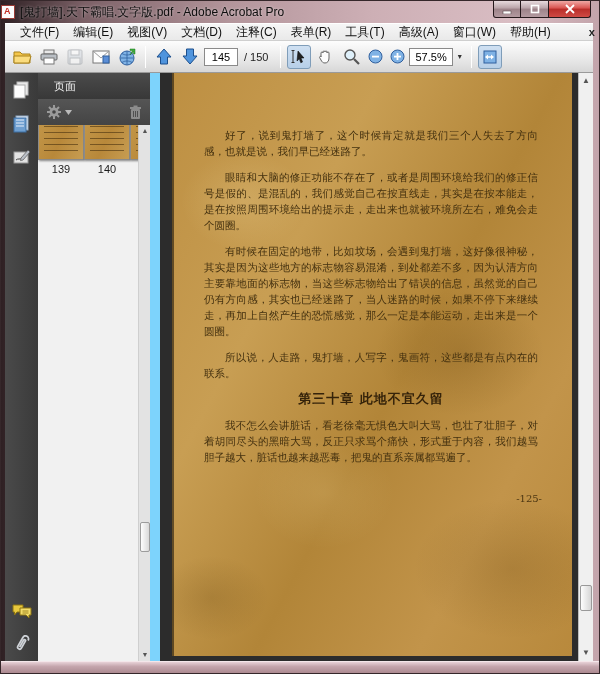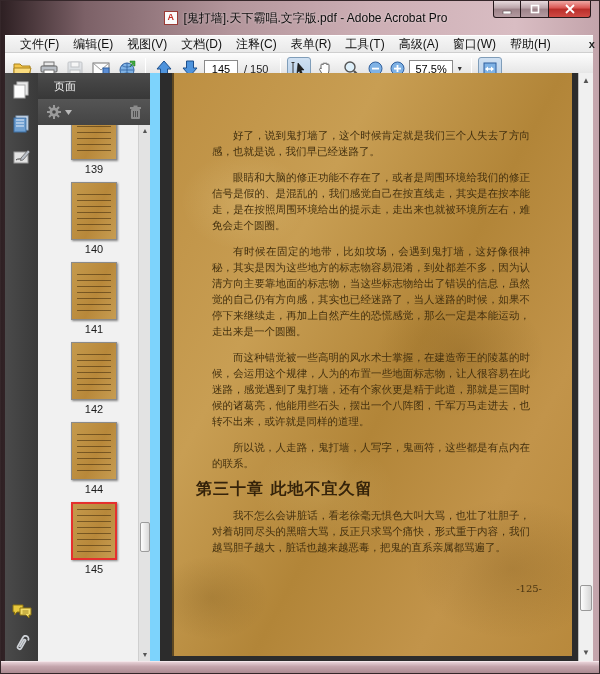--- a/index.html
+++ b/index.html
@@ -4,21 +4,21 @@
 <style>
   * { box-sizing: border-box; margin: 0; padding: 0; }
   html,body { width:600px; height:674px; }
   body { font-family:"Liberation Sans", sans-serif; overflow:hidden; }
 
   .window { position:relative; width:600px; height:674px;
     background:linear-gradient(90deg,#2e2023,#7c6167 14%,#b3959b 38%,#cdafb5 62%,#d9bdc3 86%,#c3a4ab);
     border:1px solid #35272a; }
 
   
-  .titlebar { height:34px; display:flex; align-items:center; padding-left:12px; position:relative;justify-content:center; }
+  .titlebar { height:22px; display:flex; align-items:center; padding-left:0; position:relative; }
   .titlebar .apptitle { font-size:12px; color:#0d0d0d; margin-left:5px; white-space:nowrap;
     text-shadow:0 0 3px rgba(255,255,255,.55); }
   .pdficon { width:14px; height:14px; background:#fbfbfb; border:1px solid #9a3b35; position:relative; flex:0 0 auto; }
   .pdficon::after { content:"A"; position:absolute; left:2px; top:0px; font-size:9px; font-weight:bold; color:#c22e25; }
   .winbtns { position:absolute; top:0; right:8px; display:flex; }
   .winbtn { width:28px; height:17px; border:1px solid #26191c; border-top:none;
     background:linear-gradient(#e7dadd,#b9a3a8 45%,#9d8389 50%,#b49aa0);
     display:flex; align-items:center; justify-content:center; color:#fff; font-size:10px; line-height:1;
     text-shadow:0 1px 1px rgba(0,0,0,.6); }
   .winbtn + .winbtn { border-left:none; }
@@ -51,21 +51,21 @@
   .iconstrip { width:33px; background:linear-gradient(90deg,#4a4a4a,#3a3a3a); display:flex; flex-direction:column;
     align-items:center; padding:8px 0 6px; gap:16px; flex:0 0 auto; }
   .iconstrip .spacer { margin-top:auto; }
 
   .navpanel { width:122px; display:flex; flex-direction:column; flex:0 0 auto; border-right:10px solid #7dd3fc; }
   .navhead { height:26px; background:linear-gradient(#4b4b4b,#383838); color:#f2f2f2; font-size:11px;
     display:flex; align-items:center; padding-left:16px; }
   .navtools { height:26px; background:linear-gradient(#555,#444); display:flex; align-items:center; padding:0 8px; }
   .navtools .trash { margin-left:auto; }
   .thumbwrap { flex:1; background:#f1f1f1; position:relative; overflow:hidden; }
-  .thumblist { display:flex; flex-direction:column; align-items:center; margin-top:-30px;text-align:right; }
+  .thumblist { display:flex; flex-direction:row; align-items:center; margin-top:-30px;text-align:right; }
   .thumbitem { display:flex; flex-direction:column; align-items:center; padding-top:7px; }
   .thumbpage { width:46px; height:58px; border:1px solid #8b8b8b; box-shadow:1px 1px 2px rgba(0,0,0,.45);
     background:
       repeating-linear-gradient(180deg, rgba(61,40,9,.0) 0 5px, rgba(61,40,9,.55) 5px 6px),
       linear-gradient(115deg,#c59a4c,#b8883a 55%,#c79d52);
     background-clip:content-box, border-box; padding:6px 5px; }
   .thumbitem.selected .thumbpage { border:2px solid #e5302e; padding:5px 4px; }
   .thumbnum { font-size:11px; color:#1c1c1c; margin-top:3px; }
   .pscroll { position:absolute; top:0; right:0; width:12px; bottom:0; background:#e3e3e3; border-left:1px solid #cfcfcf; }
   .pscroll .arr { position:absolute; left:0; width:12px; height:12px; font-size:7px; color:#555; text-align:center; line-height:12px; }
@@ -79,22 +79,22 @@
     background:
       radial-gradient(90px 70px at 18% 22%, rgba(255,236,180,.18), transparent 70%),
       radial-gradient(120px 90px at 72% 48%, rgba(96,62,10,.22), transparent 70%),
       radial-gradient(100px 80px at 38% 72%, rgba(255,232,170,.14), transparent 70%),
       radial-gradient(140px 100px at 85% 85%, rgba(96,62,10,.20), transparent 70%),
       radial-gradient(80px 60px at 10% 90%, rgba(90,58,8,.18), transparent 70%),
       linear-gradient(118deg,#bd8f42,#c89e53 30%,#b28538 55%,#c2944a 78%,#b8893c);
     box-shadow:2px 0 0 rgba(0,0,0,.5) inset; }
   .pagebody { padding:54px 26px 0 24px; font-family:"DejaVu Serif", serif; color:#43300f;
     font-size:10.5px; line-height:16px; }
-  .pagebody p { text-indent:2em; margin:0 16px 10px; text-align:justify; }
-  .pagebody h3 { font-size:16px; font-weight:bold; text-align:left; color:#35230a; margin:6px 0 10px;
+  .pagebody p { text-indent:2em; margin:0 8px 10px; text-align:justify; }
+  .pagebody h3 { font-size:13px; font-weight:bold; text-align:center; color:#35230a; margin:6px 0 10px;
     font-family:"DejaVu Sans", sans-serif; letter-spacing:1px; }
   .pagefoot { text-align:right; font-size:10px; margin-top:26px; padding-right:4px; color:#4a3512; }
 
   .dscroll { width:15px; background:#f0f0f0; border-left:1px solid #bdbdbd; position:relative; flex:0 0 auto; }
   .dscroll .arr { position:absolute; left:0; width:14px; height:14px; font-size:8px; color:#555; text-align:center; line-height:14px; }
   .dscroll .arr.up { top:1px; } .dscroll .arr.down { bottom:1px; }
   .dscroll .dthumb { position:absolute; left:1px; width:12px; height:26px; top:87%;
     background:linear-gradient(90deg,#fdfdfd,#d6d6d6); border:1px solid #999; border-radius:2px; }
 
   .bottomglass { position:absolute; left:0; right:0; bottom:0; height:12px;
@@ -336,21 +336,20 @@
       </div>
     </div>
 
     <div class="docarea">
       <div class="viewport">
         <div class="paper">
           <div class="pagebody" id="page-body">
               <p>好了，说到鬼打墙了，这个时候肯定就是我们三个人失去了方向感，也就是说，我们早已经迷路了。</p>
               <p>眼睛和大脑的修正功能不存在了，或者是周围环境给我们的修正信号是假的、是混乱的，我们感觉自己在按直线走，其实是在按本能走，是在按照周围环境给出的提示走，走出来也就被环境所左右，难免会走个圆圈。</p>
               <p>有时候在固定的地带，比如坟场，会遇到鬼打墙，这好像很神秘，其实是因为这些地方的标志物容易混淆，到处都差不多，因为认清方向主要靠地面的标志物，当这些标志物给出了错误的信息，虽然觉的自己仍有方向感，其实也已经迷路了，当人迷路的时候，如果不停下来继续走，再加上自然产生的恐慌感觉，那么一定是本能运动，走出来是一个圆圈。</p>
-              <p>而这种错觉被一些高明的风水术士掌握，在建造帝王的陵墓的时候，会运用这个规律，人为的布置一些地面标志物，让人很容易在此迷路，感觉遇到了鬼打墙，还有个家伙更是精于此道，那就是三国时候的诸葛亮，他能用些石头，摆出一个八阵图，千军万马走进去，也转不出来，或许就是同样的道理。</p>
               <p>所以说，人走路，鬼打墙，人写字，鬼画符，这些都是有点内在的联系。</p>
               <h3>第三十章 此地不宜久留</h3>
               <p>我不怎么会讲脏话，看老徐毫无惧色大叫大骂，也壮了壮胆子，对着胡同尽头的黑暗大骂，反正只求骂个痛快，形式重于内容，我们越骂胆子越大，脏话也越来越恶毒，把鬼的直系亲属都骂遍了。</p>
               <div class="pagefoot">-125-</div>
             </div>
         </div>
       </div>
       <div class="dscroll">
         <div class="arr up">▲</div>
         <div class="dthumb"></div>

